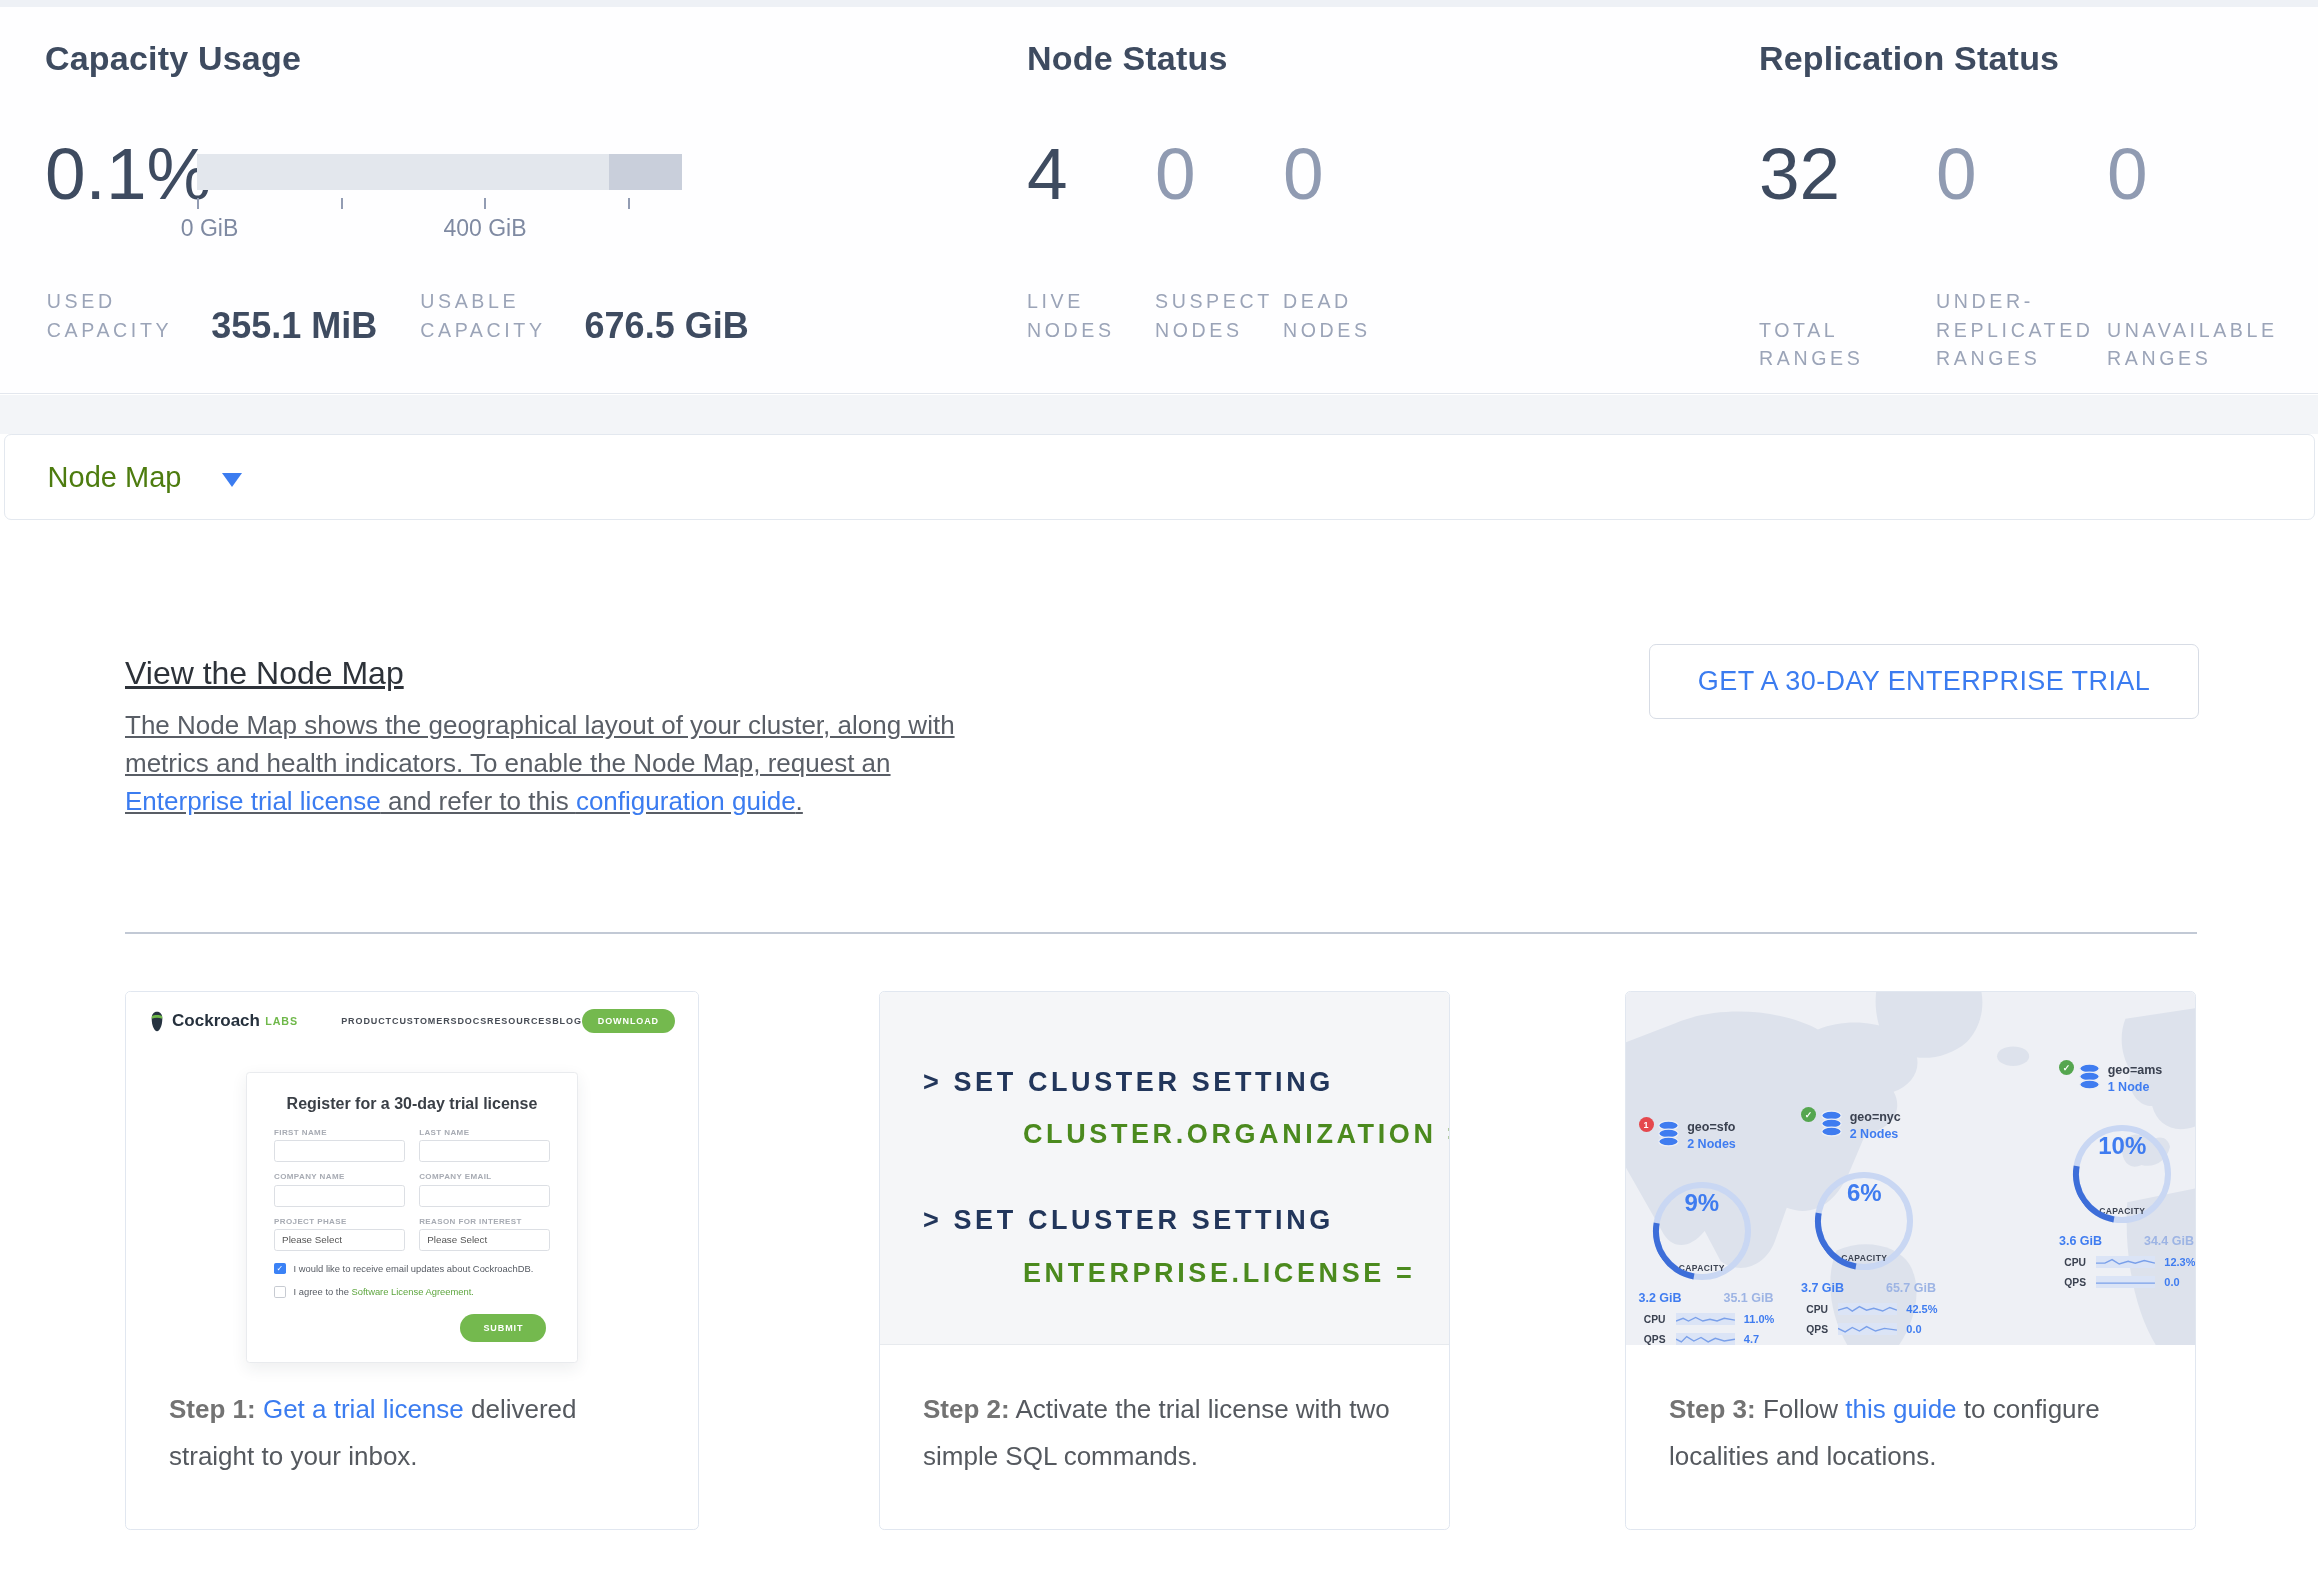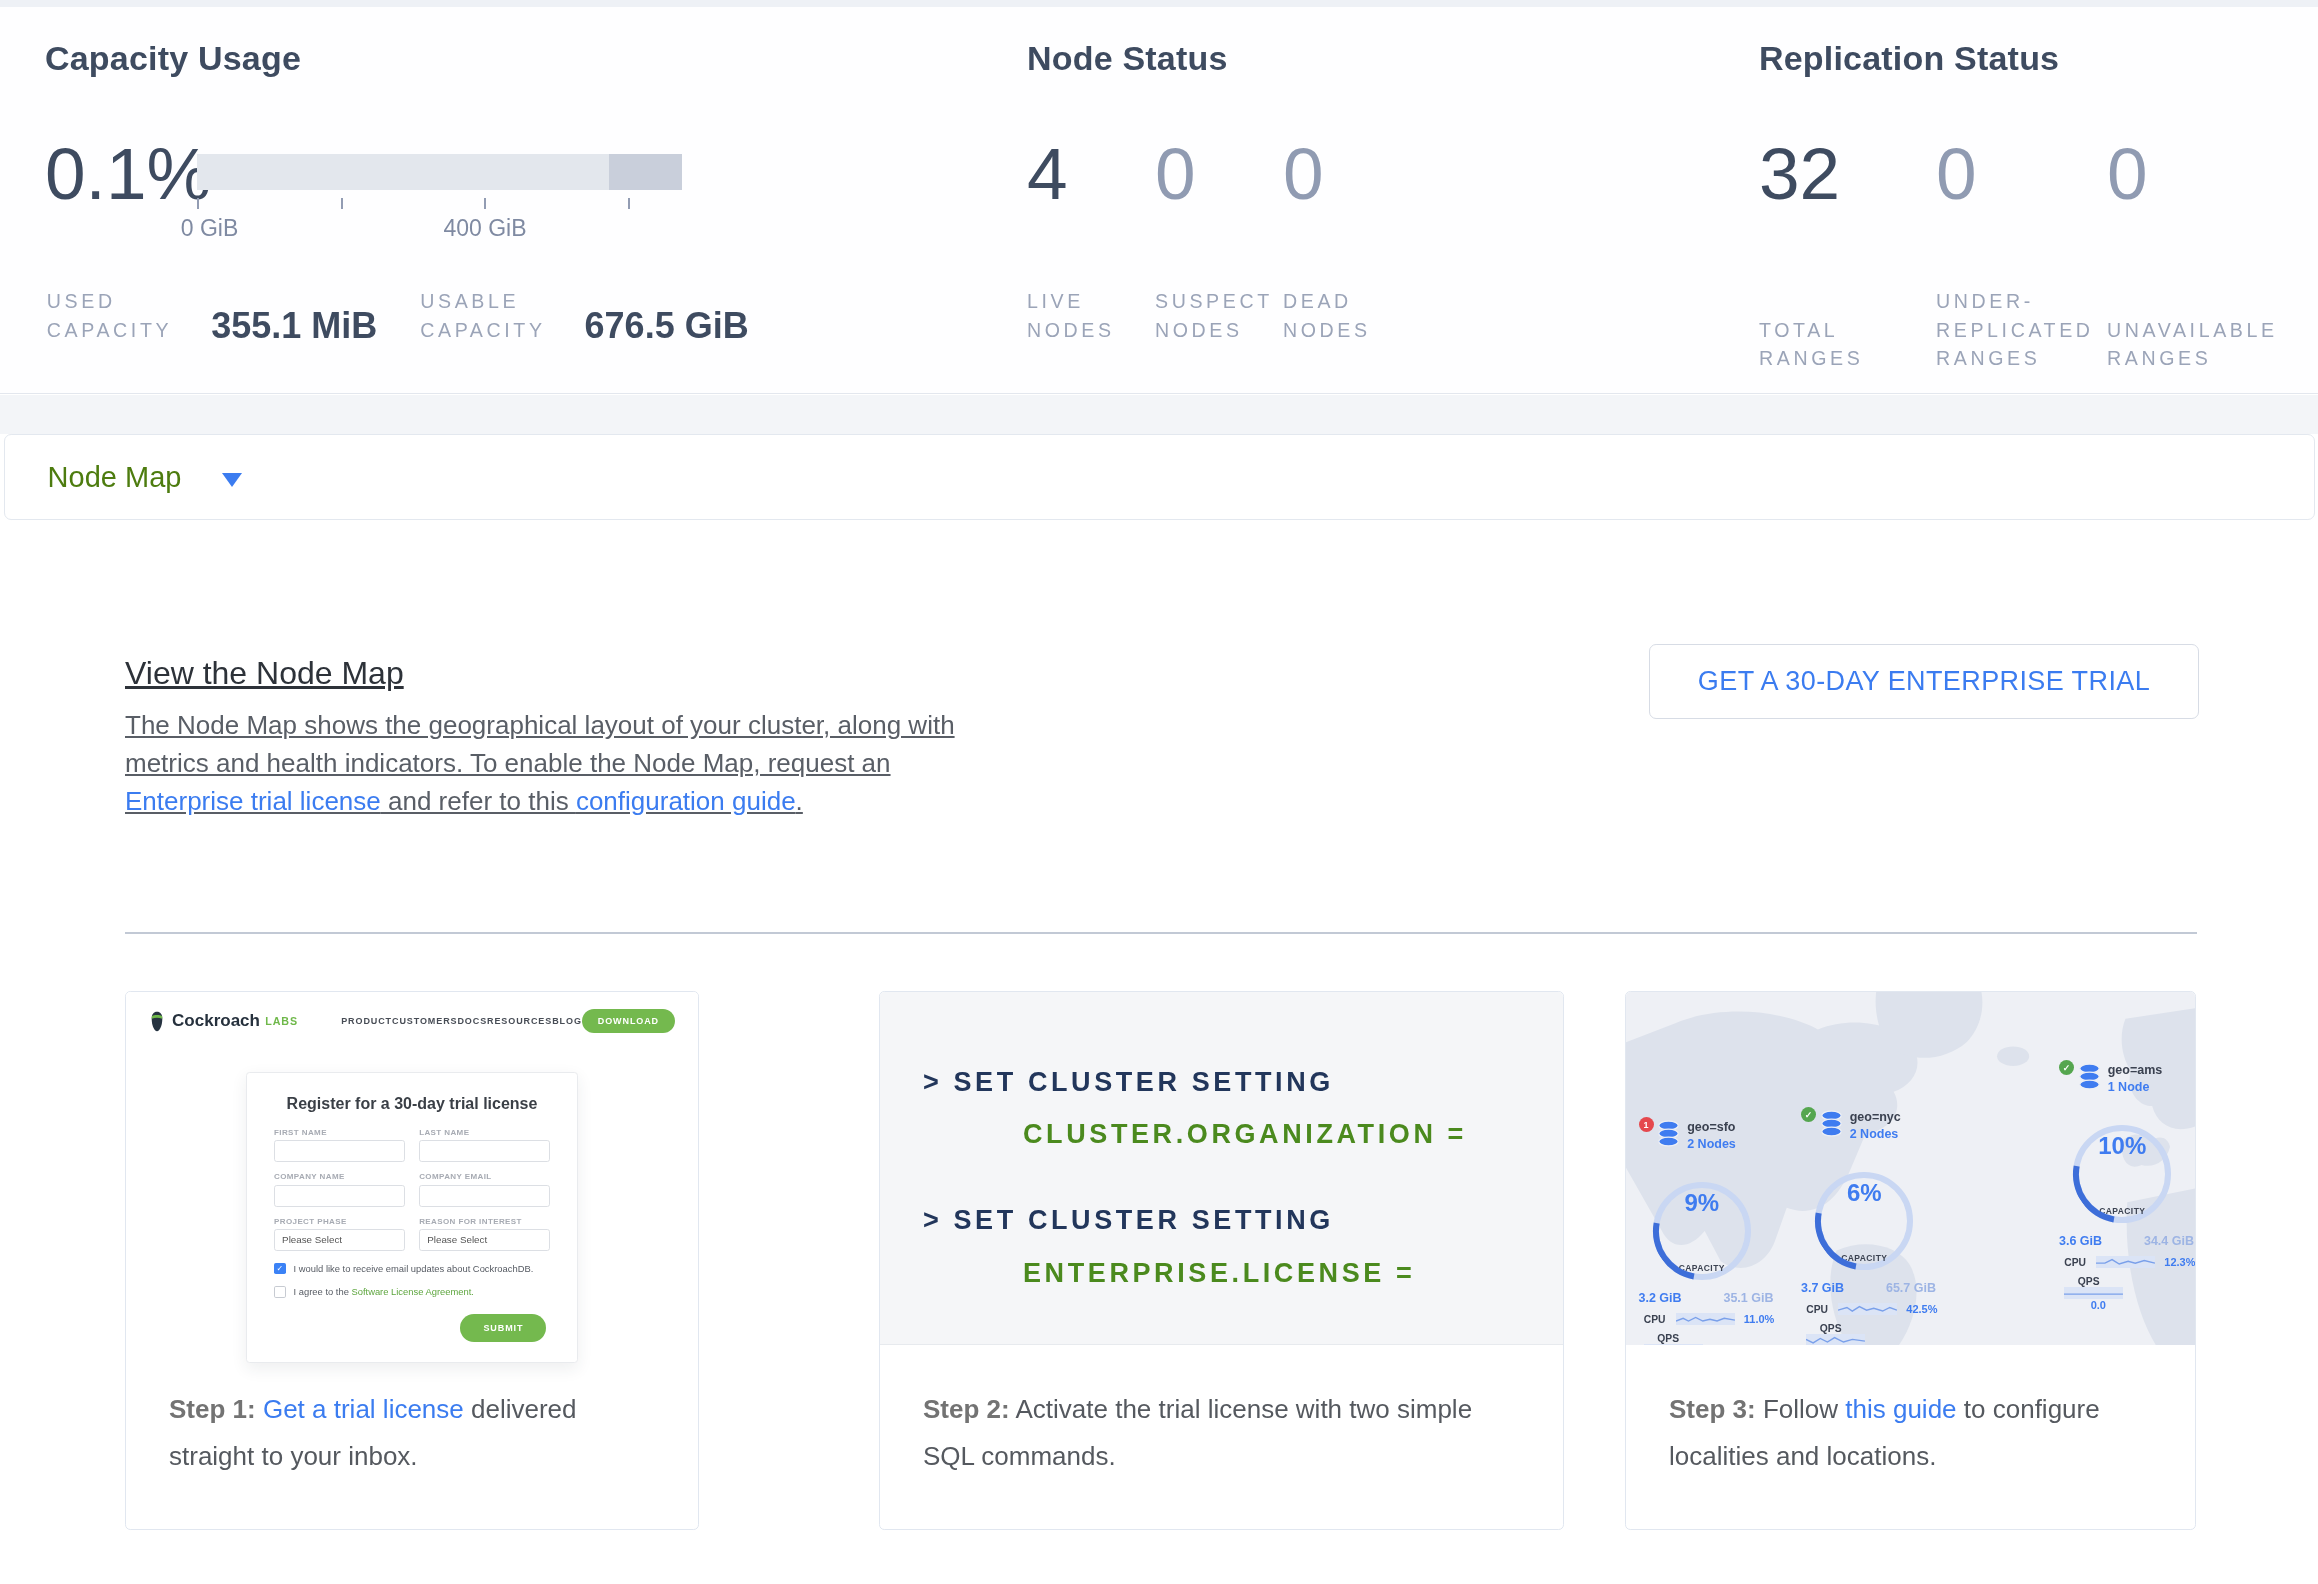--- a/index.html
+++ b/index.html
@@ -46,21 +46,21 @@
   
   .intro-heading { position:absolute; left:125px; top:655px; font-size:32px; color:#2d3239;text-decoration:underline; }
   .intro-para { position:absolute; left:125px; top:706px; width:849px; font-size:26px; line-height:38px; color:#595e66;text-decoration:underline; }
   .lnk { color:#3b7cf0; cursor:pointer; }
   .trial-btn { position:absolute; left:1649px; top:644px; width:550px; height:75px; border:1.8px solid #d7dce5; border-radius:7.1px; background:#fff; color:#3b7cf0; font-size:27px; letter-spacing:0.4px; display:flex; align-items:center; justify-content:center; cursor:pointer; font-family:"Liberation Sans", sans-serif; }
   .divider { position:absolute; left:125px; top:932px; width:2072px; height:1.8px; background:#c2c9d5; }
 
   
   .card { position:absolute; top:991px; height:539px; background:#fff; border:0.9px solid #e1e7f0; border-radius:5.3px; overflow:hidden; }
   .card1 { left:125px; width:574px; }
-  .card2 { left:879px; width:685px; }
+  .card2 { left:879px; width:571px; }
   .card3 { left:1625px; width:571px; }
   .card-caption { position:absolute; left:0; right:0; top:353px; bottom:0; padding:41px 43px 0; font-size:26px; line-height:47px; color:#55595f; }
   .step-prefix { font-weight:bold; color:#737373; }
 
   
   .site { position:absolute; inset:0 0 auto 0; height:353px; padding-top:14.3px; background:#fff; }
   .site-header { display:flex; align-items:center; padding:0 23px; height:30px; }
   .logo-text { font-size:17px; font-weight:bold; color:#26313d; margin-left:7.1px; }
   .logo-labs { font-size:10.7px; color:#6fb84a; margin-left:5.3px; letter-spacing:0.9px; font-weight:bold; }
   .site-nav { margin-left:auto; display:flex; align-items:center; font-size:9px; letter-spacing:0.9px; color:#474c55; font-weight:bold; }
@@ -97,21 +97,21 @@
   .dbicon { width:23px; height:27px; margin-right:7.1px; }
   .mw-name  { font-size:12.5px; font-weight:bold; color:#3a4150; }
   .mw-nodes { font-size:12.5px; font-weight:bold; color:#3f7cf0; margin-top:2.7px; }
   .gauge { position:absolute; left:14.3px; top:62px; width:98px; height:98px; border:6.2px solid #c9d7f3; border-radius:50%; display:flex; flex-direction:column; align-items:center; justify-content:center;gap:44px; }
   .gauge::before { content:''; position:absolute; inset:-6.2px; border:6.2px solid transparent; border-left-color:#3d6ed9; border-radius:50%; transform:rotate(-35deg); }
   .g-pct { font-size:24px; font-weight:bold; color:#3f7cf0; }
   .g-cap { font-size:8.5px; font-weight:bold; color:#3c4352; letter-spacing:0.4px; margin-top:2.7px; }
   .g-range { position:absolute; left:0; top:171px; width:135px; display:flex; justify-content:space-between; font-size:12.5px; font-weight:bold; }
   .g-used { color:#3f7cf0; } .g-total { color:#9db4e4; }
   .m-row { position:absolute; left:5.3px; display:flex; align-items:center; }
-  .m-cpu { top:193px; } .m-qps { top:213px;flex-direction:column; }
+  .m-cpu { top:193px; } .m-qps { top:213px; }
   .m-label { width:32px; font-size:10.3px; font-weight:bold; color:#3a4150; }
   .spark { width:59px; height:11.6px; background:#dbe4f6; position:relative; }
   .spark svg { position:absolute; inset:0; }
   .m-val { margin-left:9px; font-size:11px; font-weight:bold; color:#3f7cf0; }
 </style>
 </head>
 <body>
 
 <div id="app">
   <div class="topstrip"></div>

